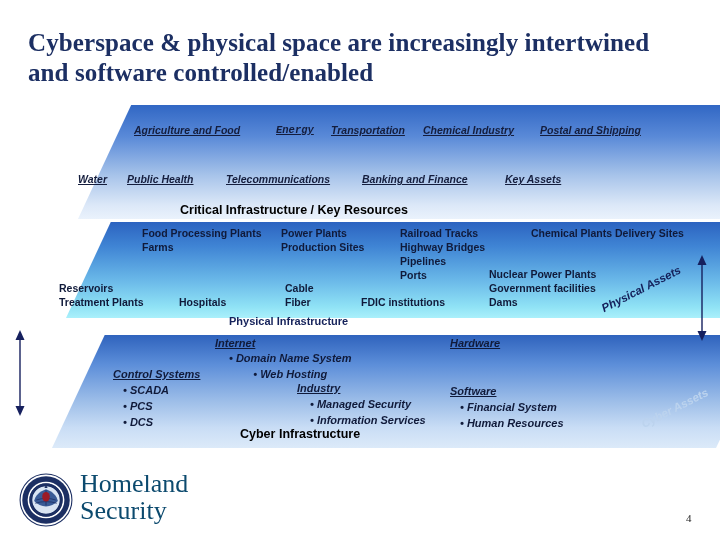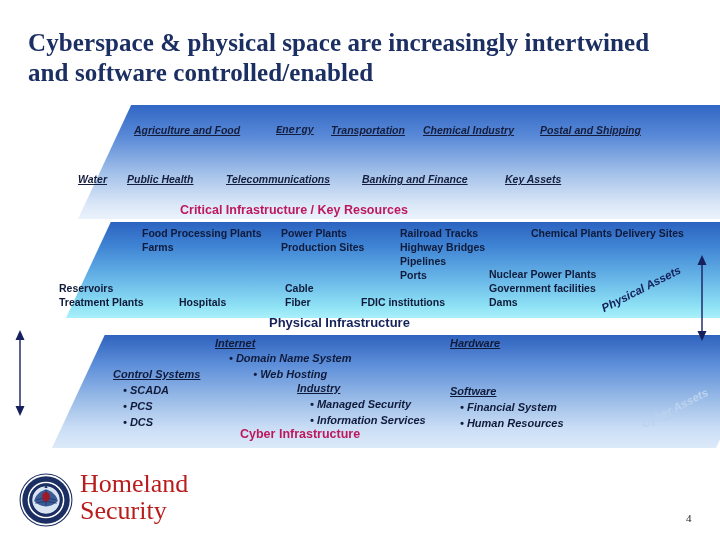--- a/index.html
+++ b/index.html
@@ -72,29 +72,28 @@
     position:absolute;
     font-size:11px;font-weight:bold;font-style:italic;
     color:#101a3a;
     white-space:nowrap;
     line-height:16px;
   }
 
   .band-label-white{
     position:absolute;
     font-size:12.5px;font-weight:bold;
-    color:#be185d;
+    color:#000000;
     white-space:nowrap;
   }
   .band-label-dark{
     position:absolute;
-    font-size:13px;font-weight:bold;
+    font-size:11px;font-weight:bold;
     color:#15225a;
     white-space:nowrap;
-    margin-left:40px;
   }
 
   .rot-label{
     position:absolute;
     font-size:11.5px;font-weight:bold;font-style:italic;
     color:#14205a;
     white-space:nowrap;
     transform:rotate(-27deg);
     transform-origin:left bottom;
   }
@@ -109,21 +108,21 @@
 
   
   .arrow{position:absolute;}
 
   
   #seal{position:absolute;left:19px;top:473px;width:54px;height:54px;}
   .brand{
     position:absolute;left:80px;top:470px;
     font-family:"Liberation Serif", serif;
     font-size:26px;line-height:27px;font-weight:normal;
-    color:#b91c1c;
+    color:#0c4a6e;
     letter-spacing:0px;
   }
   .caption{
     position:absolute;left:235px;top:481px;
     font-size:17px;font-weight:bold;
     color:#c3161c;
     white-space:nowrap;
   }
   .pagenum{
     position:absolute;left:686px;top:512px;

